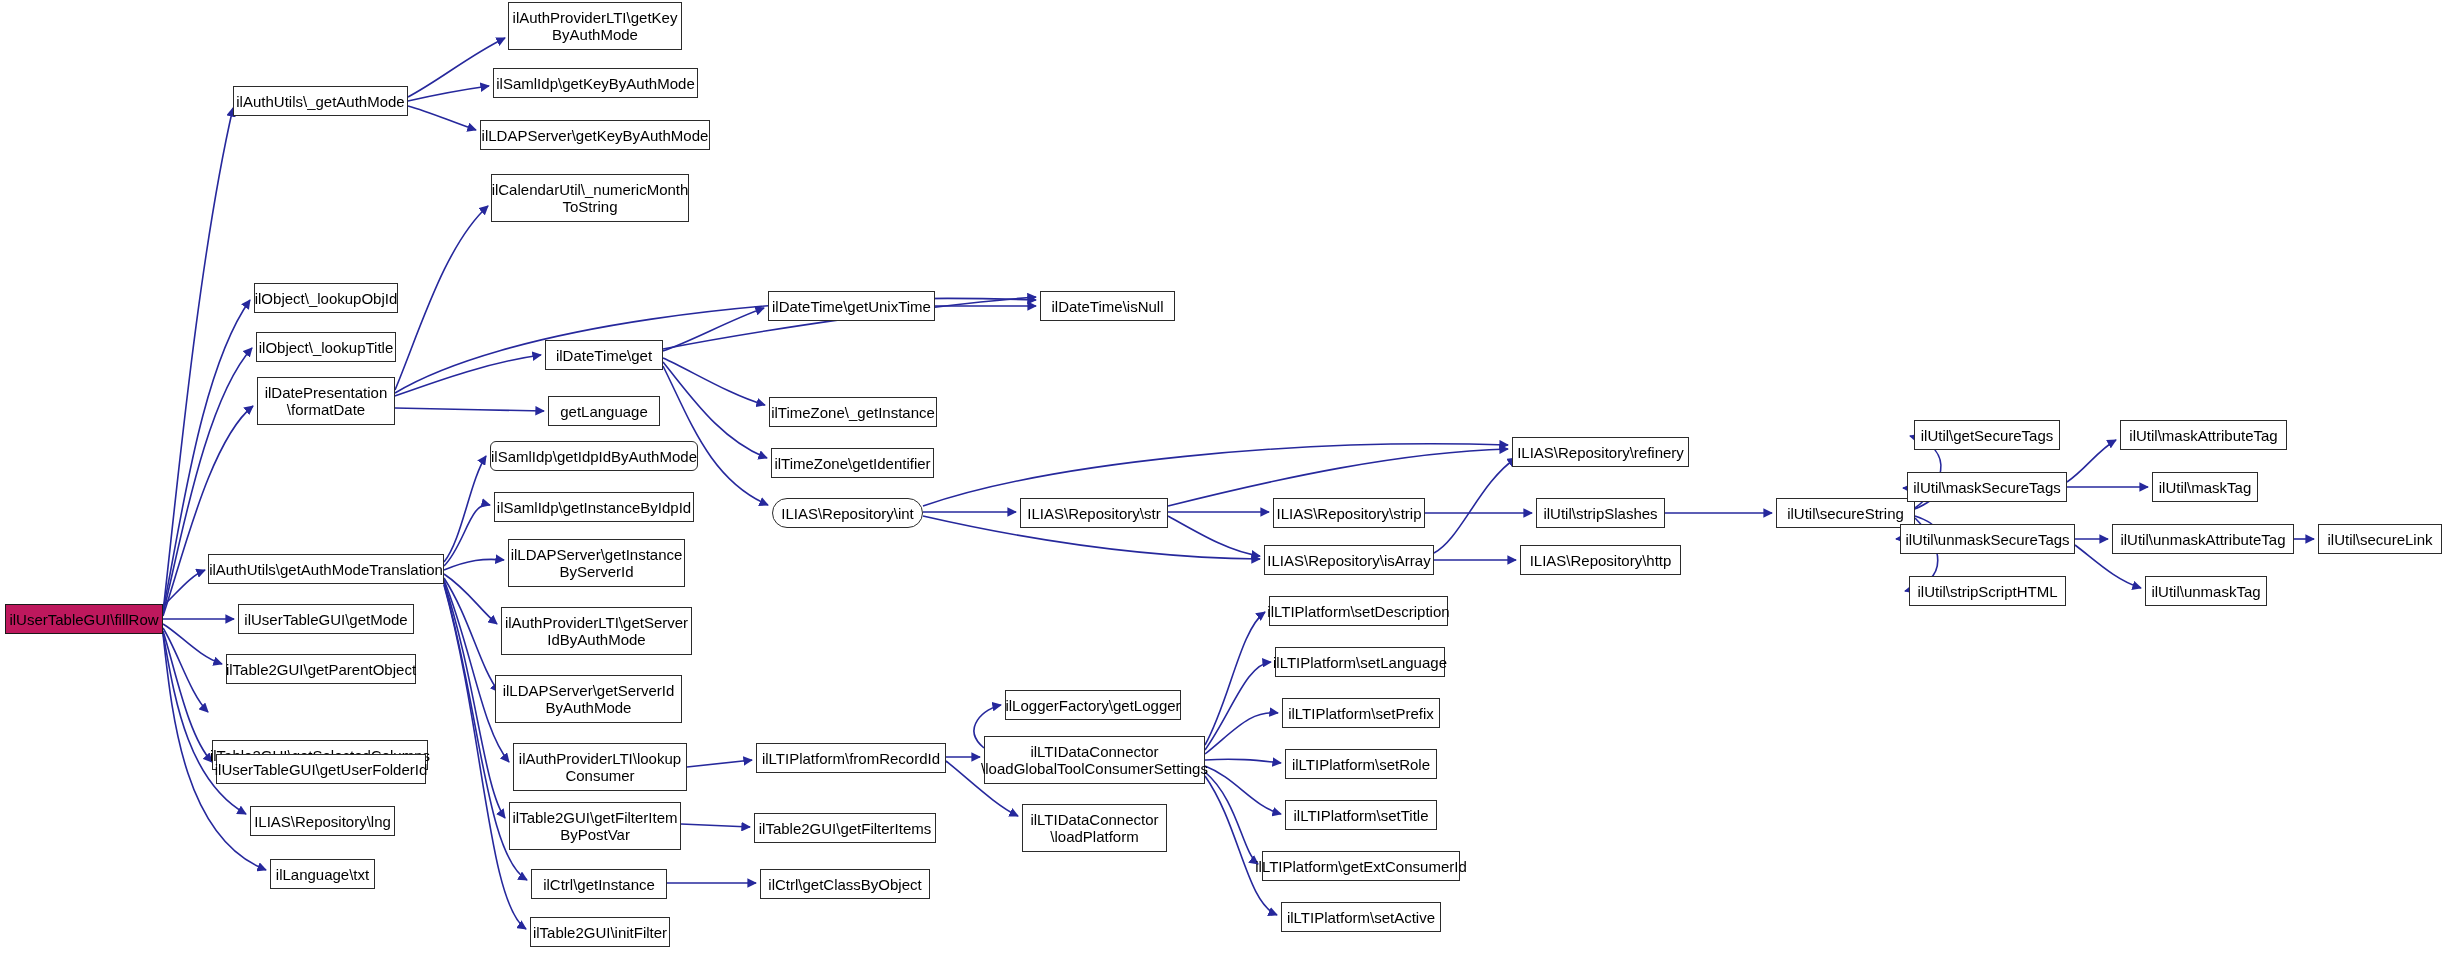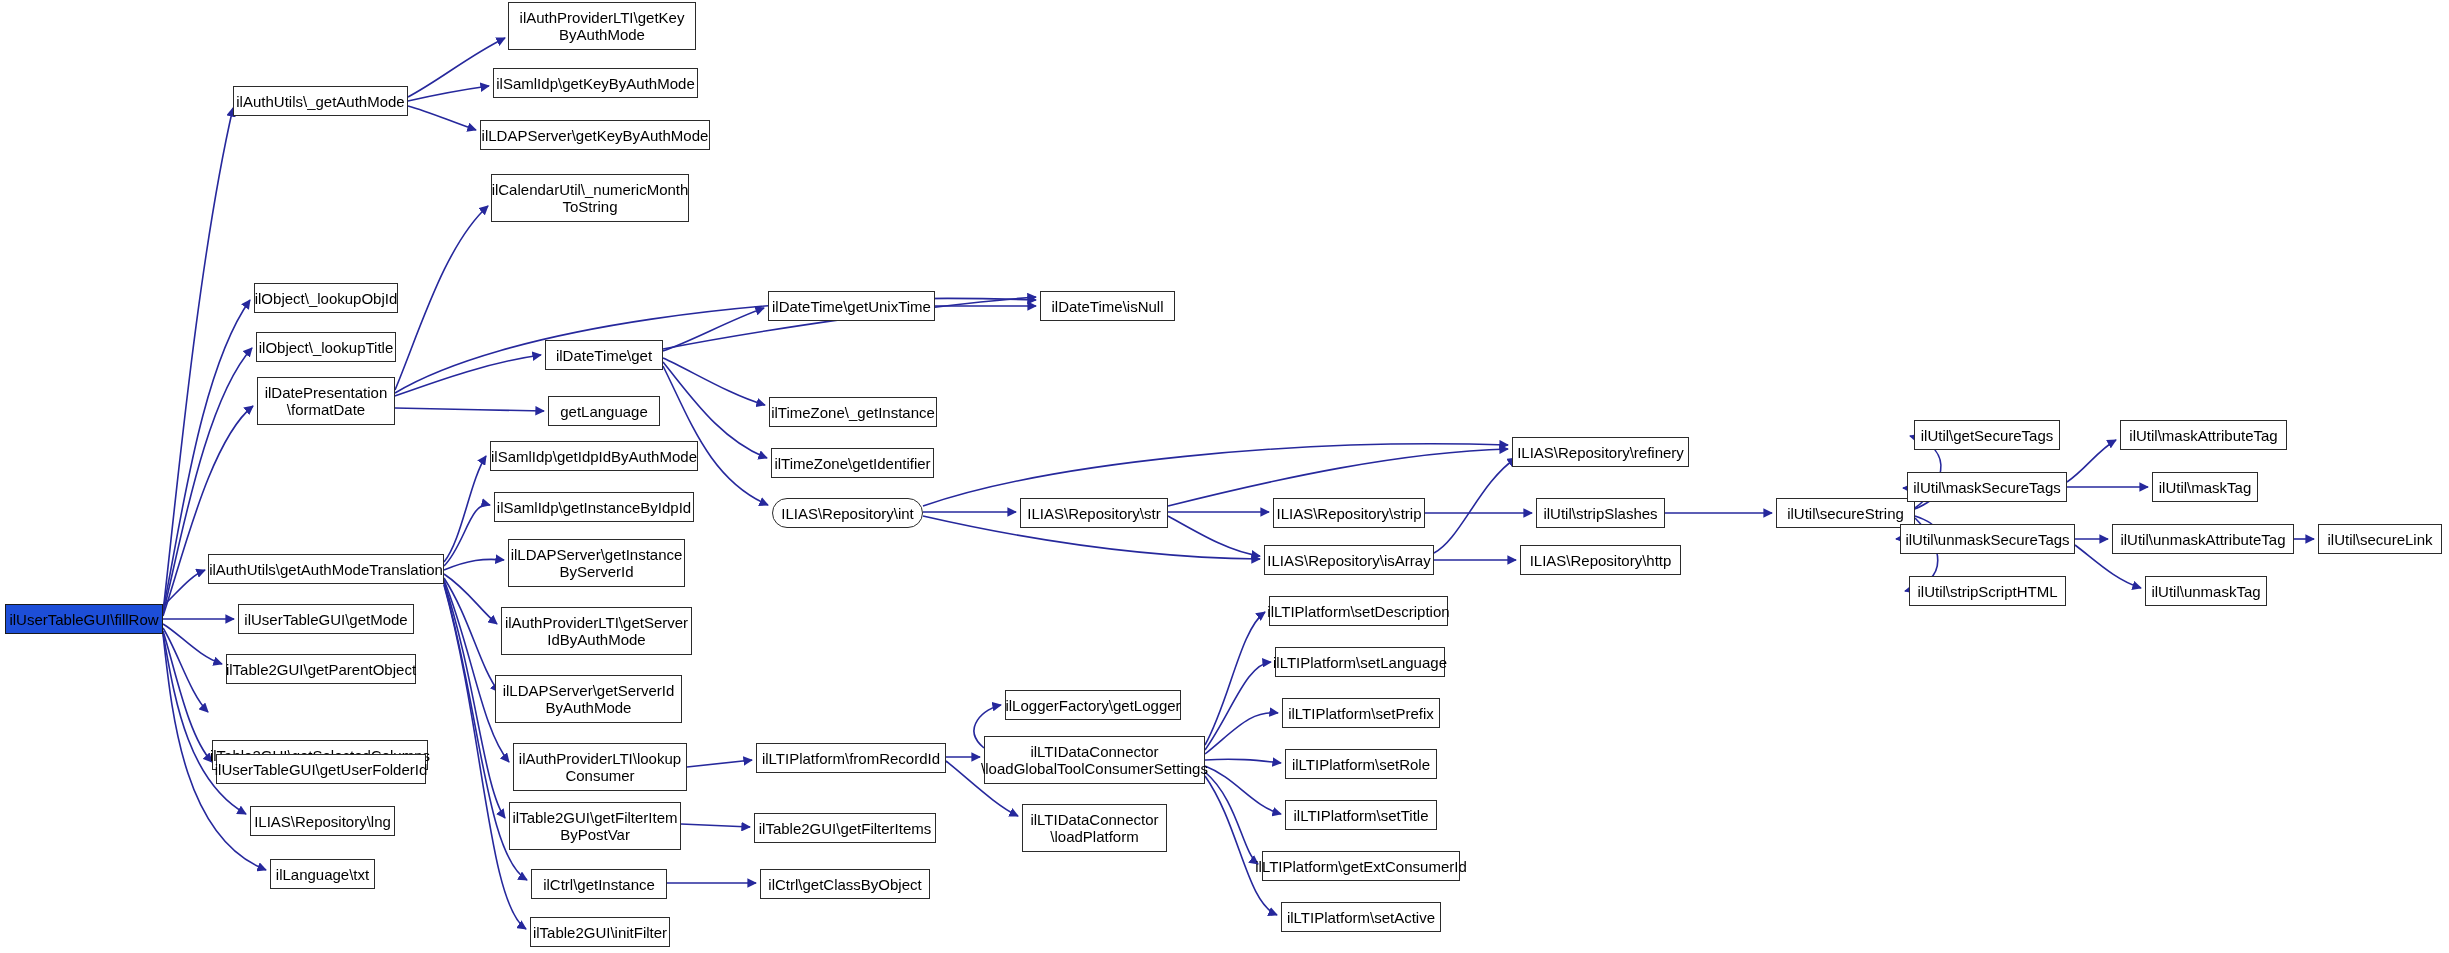--- a/index.html
+++ b/index.html
@@ -28,21 +28,21 @@
     line-height:17px;
     display:flex;
     align-items:center;
     justify-content:center;
     text-align:center;
     white-space:pre-line;
     padding:1px 3px;
     z-index:2;
   }
   .node.root{
-    background:#1d4ed8;
+    background:#be185d;
     border-color:#1a1a1a;
   }
   .node .lbl{display:block;}
 </style>
 </head>
 <body>
 
 <div id="canvas">
   <svg id="edges" width="2449" height="953" viewBox="0 0 2449 953" xmlns="http://www.w3.org/2000/svg">
     <defs>
@@ -114,37 +114,37 @@
         <path d="M2067,482 C 2085,470 2098,450 2116,440" marker-end="url(#arrow)" stroke="#26289c" fill="none" stroke-width="1.6"></path>
         <path d="M2067,487 L2148,487" marker-end="url(#arrow)" stroke="#26289c" fill="none" stroke-width="1.6"></path>
         <path d="M2075,539 L2108,539" marker-end="url(#arrow)" stroke="#26289c" fill="none" stroke-width="1.6"></path>
         <path d="M2075,545 C 2095,560 2115,580 2141,588" marker-end="url(#arrow)" stroke="#26289c" fill="none" stroke-width="1.6"></path>
         <path d="M2294,539 L2314,539" marker-end="url(#arrow)" stroke="#26289c" fill="none" stroke-width="1.6"></path>
       </g>
   </svg>
   <div id="nodes">
       <div class="node root" style="left: 5px; top: 604px; width: 158px; height: 30px;"><span class="lbl">ilUserTableGUI\fillRow</span></div>
       <div class="node" style="left: 233px; top: 86px; width: 175px; height: 30px;"><span class="lbl">ilAuthUtils\_getAuthMode</span></div>
-      <div class="node" style="left: 508px; top: 2px; width: 188px; height: 48px;"><span class="lbl">ilAuthProviderLTI\getKey
+      <div class="node" style="left: 508px; top: 2px; width: 174px; height: 48px;"><span class="lbl">ilAuthProviderLTI\getKey
 ByAuthMode</span></div>
       <div class="node" style="left: 493px; top: 68px; width: 205px; height: 30px;"><span class="lbl">ilSamlIdp\getKeyByAuthMode</span></div>
       <div class="node" style="left: 480px; top: 120px; width: 230px; height: 30px;"><span class="lbl">ilLDAPServer\getKeyByAuthMode</span></div>
       <div class="node" style="left: 491px; top: 174px; width: 198px; height: 48px;"><span class="lbl">ilCalendarUtil\_numericMonth
 ToString</span></div>
       <div class="node" style="left: 254px; top: 283px; width: 144px; height: 30px;"><span class="lbl">ilObject\_lookupObjId</span></div>
       <div class="node" style="left: 256px; top: 332px; width: 140px; height: 30px;"><span class="lbl">ilObject\_lookupTitle</span></div>
       <div class="node" style="left: 257px; top: 377px; width: 138px; height: 48px;"><span class="lbl">ilDatePresentation
 \formatDate</span></div>
       <div class="node" style="left: 545px; top: 340px; width: 118px; height: 30px;"><span class="lbl">ilDateTime\get</span></div>
       <div class="node" style="left: 548px; top: 396px; width: 112px; height: 30px;"><span class="lbl">getLanguage</span></div>
       <div class="node" style="left: 768px; top: 291px; width: 167px; height: 30px;"><span class="lbl">ilDateTime\getUnixTime</span></div>
       <div class="node" style="left: 1040px; top: 291px; width: 135px; height: 30px;"><span class="lbl">ilDateTime\isNull</span></div>
       <div class="node" style="left: 769px; top: 397px; width: 168px; height: 30px;"><span class="lbl">ilTimeZone\_getInstance</span></div>
       <div class="node" style="left: 771px; top: 448px; width: 163px; height: 30px;"><span class="lbl">ilTimeZone\getIdentifier</span></div>
-      <div class="node" style="left: 490px; top: 441px; width: 208px; height: 30px;"><span class="lbl">ilSamlIdp\getIdpIdByAuthMode</span></div>
+      <div class="node" style="left: 490px; top: 441px; width: 208px; height: 30px; border-radius: 6px;"><span class="lbl">ilSamlIdp\getIdpIdByAuthMode</span></div>
       <div class="node" style="left: 494px; top: 492px; width: 200px; height: 30px;"><span class="lbl">ilSamlIdp\getInstanceByIdpId</span></div>
       <div class="node" style="left: 508px; top: 539px; width: 177px; height: 48px;"><span class="lbl">ilLDAPServer\getInstance
 ByServerId</span></div>
       <div class="node" style="left: 501px; top: 607px; width: 191px; height: 48px;"><span class="lbl">ilAuthProviderLTI\getServer
 IdByAuthMode</span></div>
       <div class="node" style="left: 495px; top: 675px; width: 187px; height: 48px;"><span class="lbl">ilLDAPServer\getServerId
 ByAuthMode</span></div>
       <div class="node" style="left: 513px; top: 743px; width: 174px; height: 48px;"><span class="lbl">ilAuthProviderLTI\lookup
 Consumer</span></div>
       <div class="node" style="left: 208px; top: 554px; width: 236px; height: 30px;"><span class="lbl">ilAuthUtils\getAuthModeTranslation</span></div>

